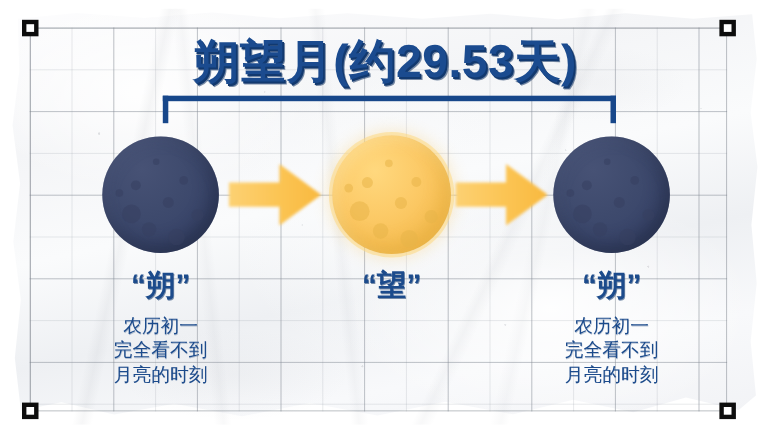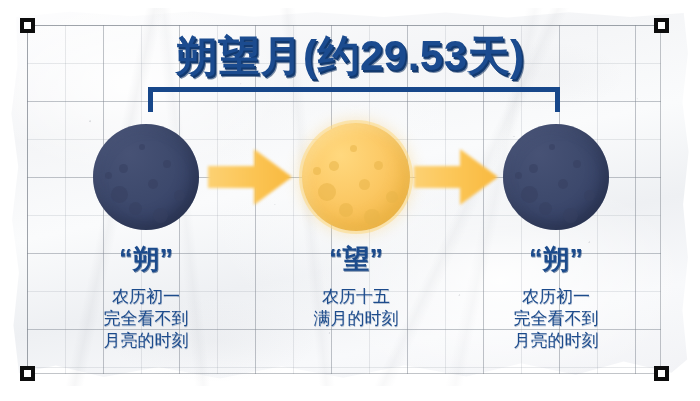--- a/index.html
+++ b/index.html
@@ -241,24 +241,20 @@
     <div class="pname">“朔”</div>
     <div class="pdesc">
       <div>农历初一</div>
       <div>完全看不到</div>
       <div>月亮的时刻</div>
     </div>
   </div>
 
   <div class="phase p2">
     <div class="pname">“望”</div>
-    <div class="pdesc">
-      <div>农历十五</div>
-      <div>满月的时刻</div>
-    </div>
   </div>
 
   <div class="phase p3">
     <div class="pname">“朔”</div>
     <div class="pdesc">
       <div>农历初一</div>
       <div>完全看不到</div>
       <div>月亮的时刻</div>
     </div>
   </div>

